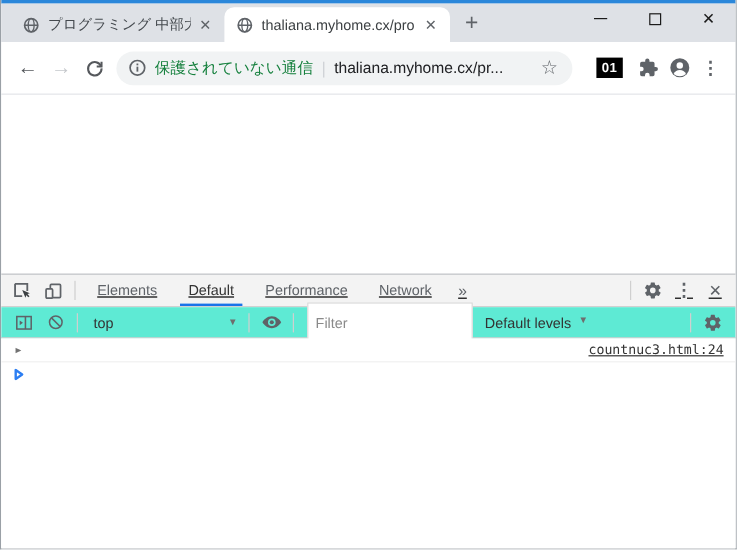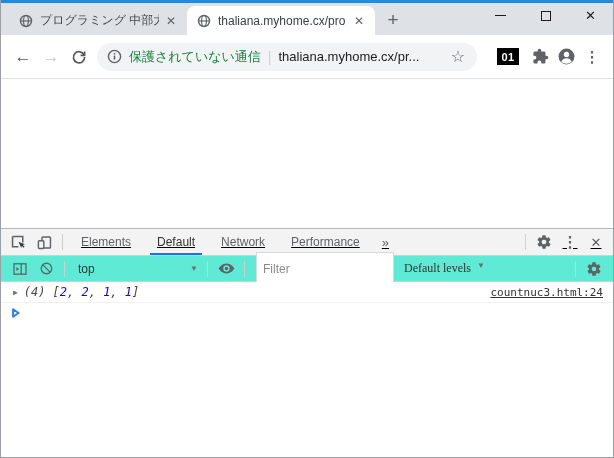--- a/index.html
+++ b/index.html
@@ -63,21 +63,21 @@
   .dt-close { font-size:13px; color:#5f6368; }
 
   .dt-ctoolbar { height:26px; flex:none; background:#5eead4; border-bottom:1px solid #d0d0d0;
                  display:flex; align-items:center; padding:0 6px; }
   .ctx-select { width:132px; display:flex; align-items:center; font-size:12px; color:#333; padding:0 4px 0 8px; flex:none; }
   .ctx-label { flex:1; }
   .dd-arrow { font-size:8px; color:#6e6e6e; }
   .filter-input { width:138px; height:34px; border:1px solid #d9d9d9; background:#fff; font-size:12px;
                   padding:0 6px; font-family:"Liberation Sans",sans-serif; color:#333; margin-left:6px; }
   .filter-input::placeholder { color:#8a8a8a; }
-  .levels { display:flex; font-size:12px; color:#333; padding:0 10px; flex:none;font-family:Liberation Serif, serif; }
+  .levels { display:flex; font-size:12px; color:#333; padding:0 10px; flex:none; }
   .levels .dd-arrow { margin-left:6px; }
   .ct-spacer { flex:1; }
 
   
   .console-area { flex:1; background:#fff; font-family:"DejaVu Sans Mono", monospace; font-size:12px; overflow:hidden; }
   .console-row { display:flex; align-items:baseline; padding:3px 10px 3px 12px; border-bottom:1px solid #f0f0f0; }
   .expander { font-size:8px; color:#727272; margin-right:6px; flex:none; position:relative; top:-1px; }
   .preview { font-style:italic; white-space:nowrap; }
   .count-prefix { color:#454545; margin-right:7px; }
   .tok-punct { color:#454545; }
@@ -185,22 +185,22 @@
       </span>
       <span class="dt-icon-btn">
         <svg width="17" height="17" viewBox="0 0 20 20">
             <rect x="7" y="3.5" width="10" height="13" rx="1" fill="none" stroke="#5f6368" stroke-width="1.7"></rect>
             <rect x="2.8" y="8" width="6.4" height="9" rx="1" fill="#f3f3f3" stroke="#5f6368" stroke-width="1.7"></rect>
           </svg>
       </span>
       <span class="dt-sep"></span>
       <div class="dt-tab">Elements</div>
       <div class="dt-tab active">Default</div>
+      <div class="dt-tab">Performance</div>
       <div class="dt-tab">Network</div>
-      <div class="dt-tab">Performance</div>
       <span class="dt-more">»</span>
       <div class="dt-right">
         <span class="dt-sep"></span>
         <span class="dt-icon-btn">
           <svg width="16" height="16" viewBox="0 0 24 24" fill="#5f6368">
               <path d="M19.4 13c.04-.33.06-.66.06-1s-.02-.67-.06-1l2.1-1.65a.5.5 0 0 0 .12-.64l-2-3.46a.5.5 0 0 0-.6-.22l-2.5 1a7.3 7.3 0 0 0-1.7-1l-.38-2.65A.5.5 0 0 0 14 2h-4a.5.5 0 0 0-.5.42l-.36 2.66c-.62.25-1.2.58-1.72.98l-2.5-1a.5.5 0 0 0-.6.22l-2 3.46a.5.5 0 0 0 .12.64L4.6 11c-.05.33-.07.66-.07 1s.02.67.06 1l-2.1 1.65a.5.5 0 0 0-.13.64l2 3.46c.13.22.39.3.61.22l2.5-1c.52.4 1.1.73 1.71.98l.38 2.65c.04.24.25.42.5.42h4c.25 0 .46-.18.5-.42l.37-2.65a7.3 7.3 0 0 0 1.7-.98l2.5 1c.23.08.49 0 .61-.22l2-3.46a.5.5 0 0 0-.12-.64L19.4 13zM12 15.5A3.5 3.5 0 1 1 12 8.5a3.5 3.5 0 0 1 0 7z"></path>
             </svg>
         </span>
         <span class="dt-icon-btn menu-dots">⋮</span>
         <span class="dt-icon-btn dt-close">✕</span>
@@ -244,21 +244,20 @@
       <span class="dt-icon-btn">
         <svg width="16" height="16" viewBox="0 0 24 24" fill="#5f6368">
             <path d="M19.4 13c.04-.33.06-.66.06-1s-.02-.67-.06-1l2.1-1.65a.5.5 0 0 0 .12-.64l-2-3.46a.5.5 0 0 0-.6-.22l-2.5 1a7.3 7.3 0 0 0-1.7-1l-.38-2.65A.5.5 0 0 0 14 2h-4a.5.5 0 0 0-.5.42l-.36 2.66c-.62.25-1.2.58-1.72.98l-2.5-1a.5.5 0 0 0-.6.22l-2 3.46a.5.5 0 0 0 .12.64L4.6 11c-.05.33-.07.66-.07 1s.02.67.06 1l-2.1 1.65a.5.5 0 0 0-.13.64l2 3.46c.13.22.39.3.61.22l2.5-1c.52.4 1.1.73 1.71.98l.38 2.65c.04.24.25.42.5.42h4c.25 0 .46-.18.5-.42l.37-2.65a7.3 7.3 0 0 0 1.7-.98l2.5 1c.23.08.49 0 .61-.22l2-3.46a.5.5 0 0 0-.12-.64L19.4 13zM12 15.5A3.5 3.5 0 1 1 12 8.5a3.5 3.5 0 0 1 0 7z"></path>
           </svg>
       </span>
     </div>
 
     <div class="console-area">
       <div class="console-row">
         <span class="expander">▶</span>
-        <span class="preview"><span class="count-prefix">(4)</span><span><span class="tok-punct">[</span><span class="tok-number">2</span><span class="tok-punct">, </span><span class="tok-number">2</span><span class="tok-punct">, </span><span class="tok-number">1</span><span class="tok-punct">, </span><span class="tok-number">1</span><span class="tok-punct">]</span></span></span>
         <a class="source-link">countnuc3.html:24</a>
       </div>
       <div class="prompt-row">
         <svg width="10" height="10" viewBox="0 0 12 12">
             <path d="M2.5 1.5L9 6 2.5 10.5z" fill="none" stroke="#2c7ef2" stroke-width="2.4" stroke-linejoin="round"></path>
           </svg>
       </div>
     </div>
 
   </div>

